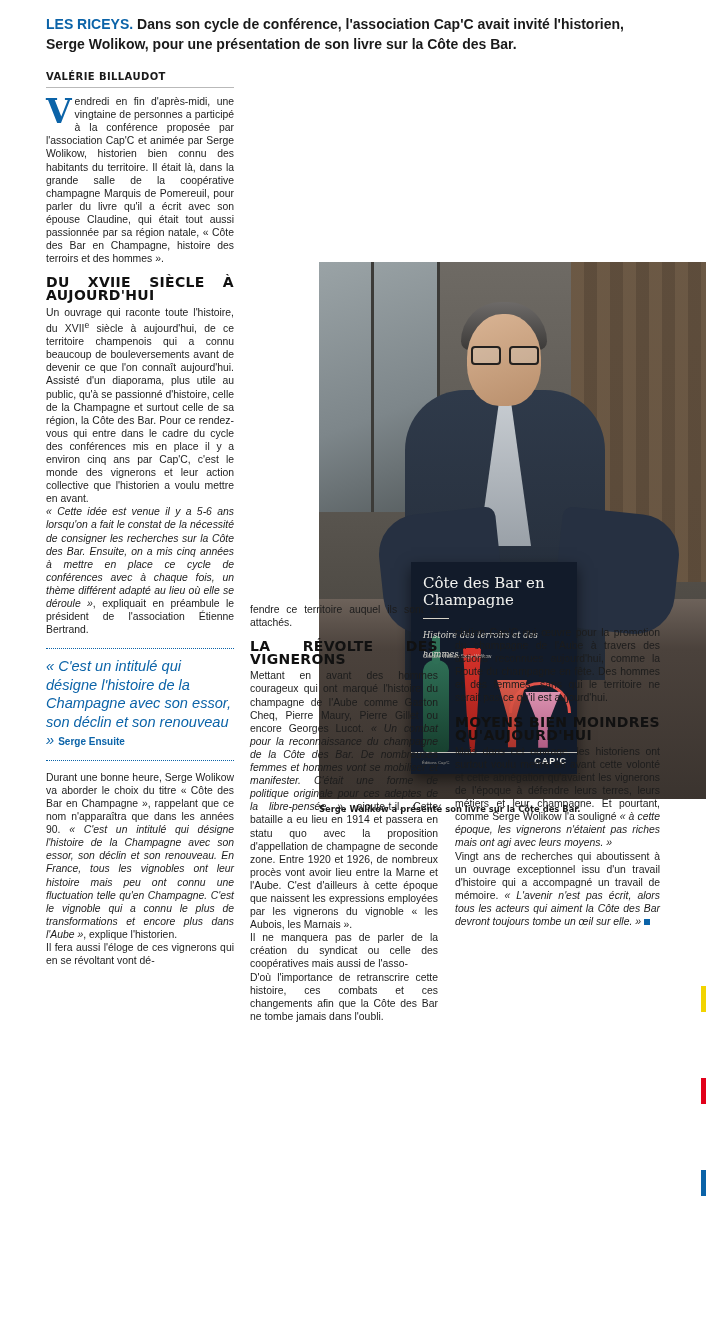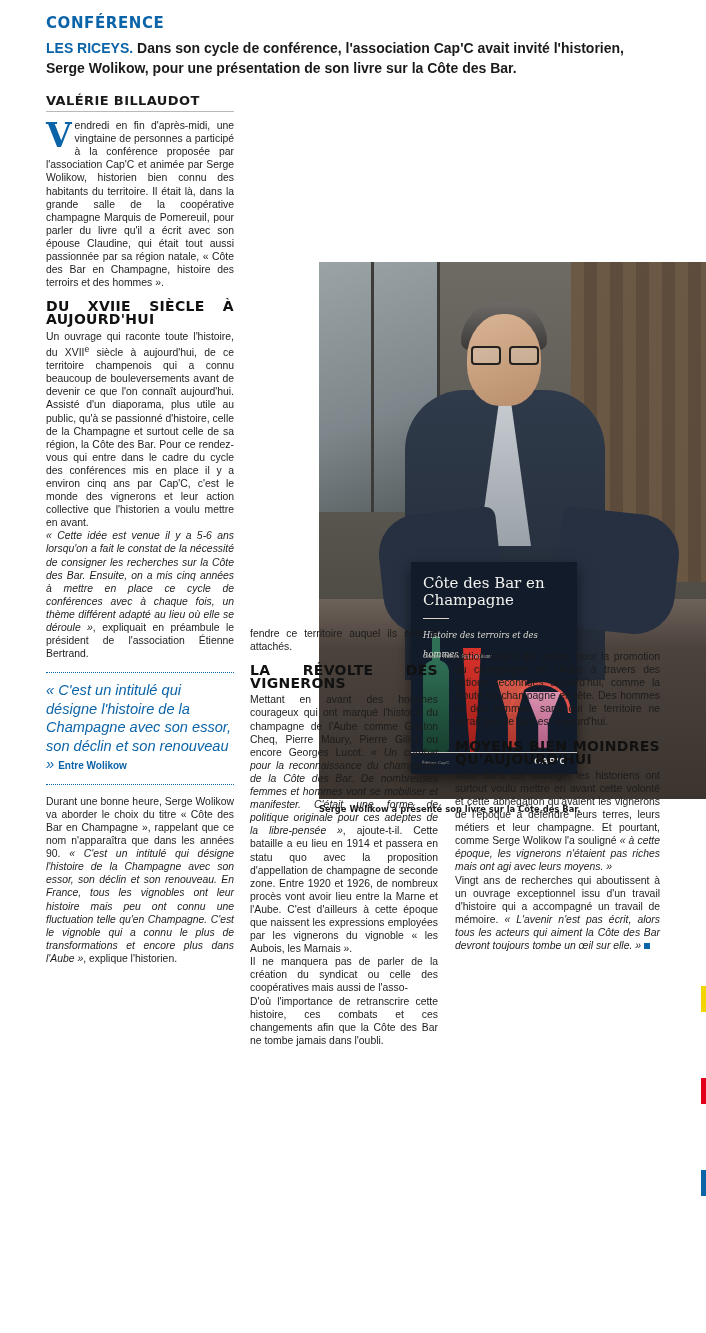--- a/index.html
+++ b/index.html
@@ -70,21 +70,21 @@
     font-size: 10.4px;
     line-height: 13.1px;
     text-align: justify;
     color: #1c1c1c;
   }
   .col1 { left: 0; width: 188px; }
   .col2 { left: 204px; width: 188px; }
   .col3 { left: 409px; width: 205px; }
 
   .byline {
-    font-size: 13px;
+    font-size: 10px;
     font-weight: bold;
     letter-spacing: 0.4px;
     color: #1a1a1a;
     border-bottom: 1px solid #b9b9b9;
     padding-bottom: 4px;
     margin-bottom: 7px;
     font-family: "DejaVu Sans", sans-serif;
   }
 
   p.body {
@@ -323,21 +323,20 @@
 <body>
 
 <div class="page">
 
   <div class="edge e1"></div>
   <div class="edge e2"></div>
   <div class="edge e3"></div>
 
   <div class="content">
 
-    <div class="kicker">CONFÉRENCE</div>
 
 
     <div class="standfirst">
       <span class="place">LES RICEYS.</span><span> Dans son cycle de conférence, l'association Cap'C avait invité l'historien, Serge Wolikow, pour une présentation de son livre sur la Côte des Bar.</span>
     </div>
 
     <div class="photo-wrap">
       <div class="photo">
         <div class="bg-wall"></div>
         <div class="bg-window"></div>
@@ -378,25 +377,26 @@
         <p class="body"><span class="dropcap">V</span><span>endredi en fin d'après-midi, une vingtaine de personnes a participé à la conférence proposée par l'association Cap'C et animée par Serge Wolikow, historien bien connu des habitants du territoire. Il était là, dans la grande salle de la coopérative champagne Marquis de Pomereuil, pour parler du livre qu'il a écrit avec son épouse Claudine, qui était tout aussi passionnée par sa région natale, « Côte des Bar en Champagne, histoire des terroirs et des hommes ».</span></p>
 
         <div class="subhead">Du XVIIe siècle à aujourd'hui</div>
 
         <p class="body"><span>Un ouvrage qui raconte toute l'histoire, du XVII</span><sup>e</sup><span> siècle à aujourd'hui, de ce territoire champenois qui a connu beaucoup de bouleversements avant de devenir ce que l'on connaît aujourd'hui. Assisté d'un diaporama, plus utile au public, qu'à se passionné d'histoire, celle de la Champagne et surtout celle de sa région, la Côte des Bar. Pour ce rendez-vous qui entre dans le cadre du cycle des conférences mis en place il y a environ cinq ans par Cap'C, c'est le monde des vignerons et leur action collective que l'historien a voulu mettre en avant.</span></p>
 
         <p class="body"><span class="italic">« Cette idée est venue il y a 5-6 ans lorsqu'on a fait le constat de la nécessité de consigner les recherches sur la Côte des Bar. Ensuite, on a mis cinq années à mettre en place ce cycle de conférences avec à chaque fois, un thème différent adapté au lieu où elle se déroule »</span><span>, expliquait en préambule le président de l'association Étienne Bertrand.</span></p>
 
         <div class="pullquote">
           <span>« C'est un intitulé qui désigne l'histoire de la Champagne avec son essor, son déclin et son renouveau »</span>
-          <span class="attrib">Entre Wolikow</span>
+          <span class="attrib">Serge Ensuite</span>
         </div>
 
         <p class="body"><span>Durant une bonne heure, Serge Wolikow va aborder le choix du titre « Côte des Bar en Champagne », rappelant que ce nom n'apparaîtra que dans les années 90. </span><span class="italic">« C'est un intitulé qui désigne l'histoire de la Champagne avec son essor, son déclin et son renouveau. En France, tous les vignobles ont leur histoire mais peu ont connu une fluctuation telle qu'en Champagne. C'est le vignoble qui a connu le plus de transformations et encore plus dans l'Aube »</span><span>, explique l'historien.</span></p>
 
+        <p class="body">Il fera aussi l'éloge de ces vignerons qui en se révoltant vont dé-</p>
       </div>
 
       <div class="col col2" style="top:533px;">
         <p class="body">fendre ce territoire auquel ils sont si attachés.</p>
 
         <div class="subhead">La révolte des vignerons</div>
 
         <p class="body"><span>Mettant en avant des hommes courageux qui ont marqué l'histoire du champagne de l'Aube comme Gaston Cheq, Pierre Maury, Pierre Gillet ou encore Georges Lucot. </span><span class="italic">« Un combat pour la reconnaissance du champagne de la Côte des Bar. De nombreuses femmes et hommes vont se mobiliser et manifester. C'était une forme de politique originale pour ces adeptes de la libre-pensée »</span><span>, ajoute-t-il. Cette bataille a eu lieu en 1914 et passera en statu quo avec la proposition d'appellation de champagne de seconde zone. Entre 1920 et 1926, de nombreux procès vont avoir lieu entre la Marne et l'Aube. C'est d'ailleurs à cette époque que naissent les expressions employées par les vignerons du vignoble « les Aubois, les Marnais ».</span></p>
 
         <p class="body">Il ne manquera pas de parler de la création du syndicat ou celle des coopératives mais aussi de l'asso-</p>

